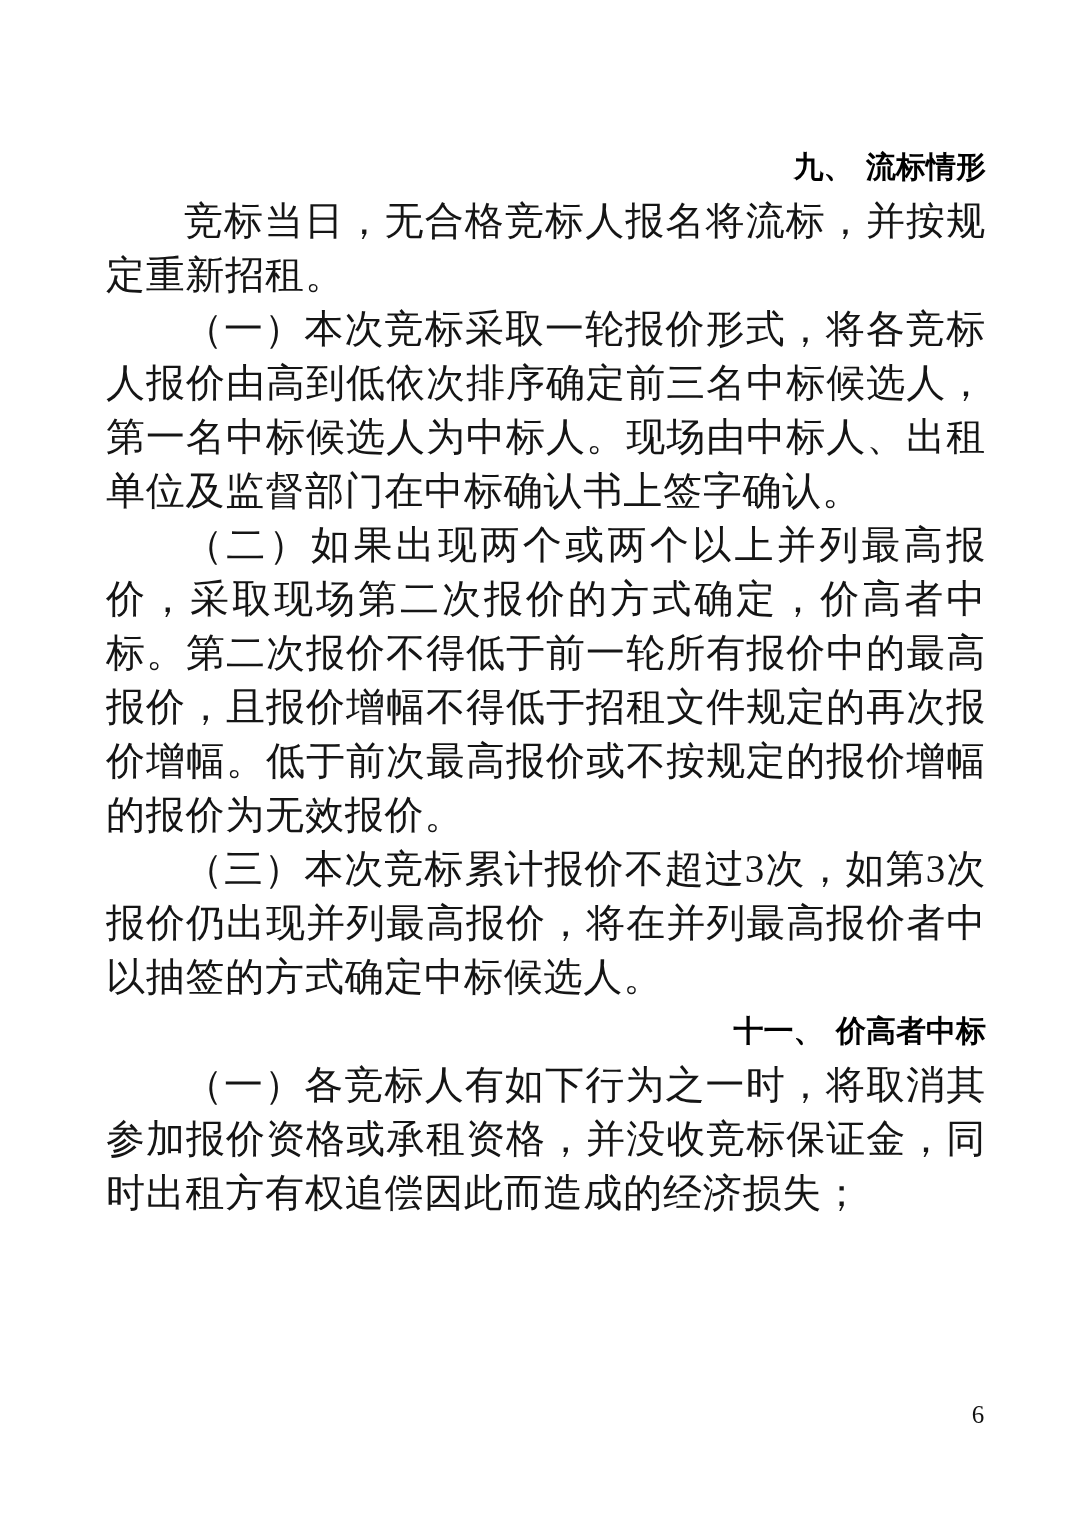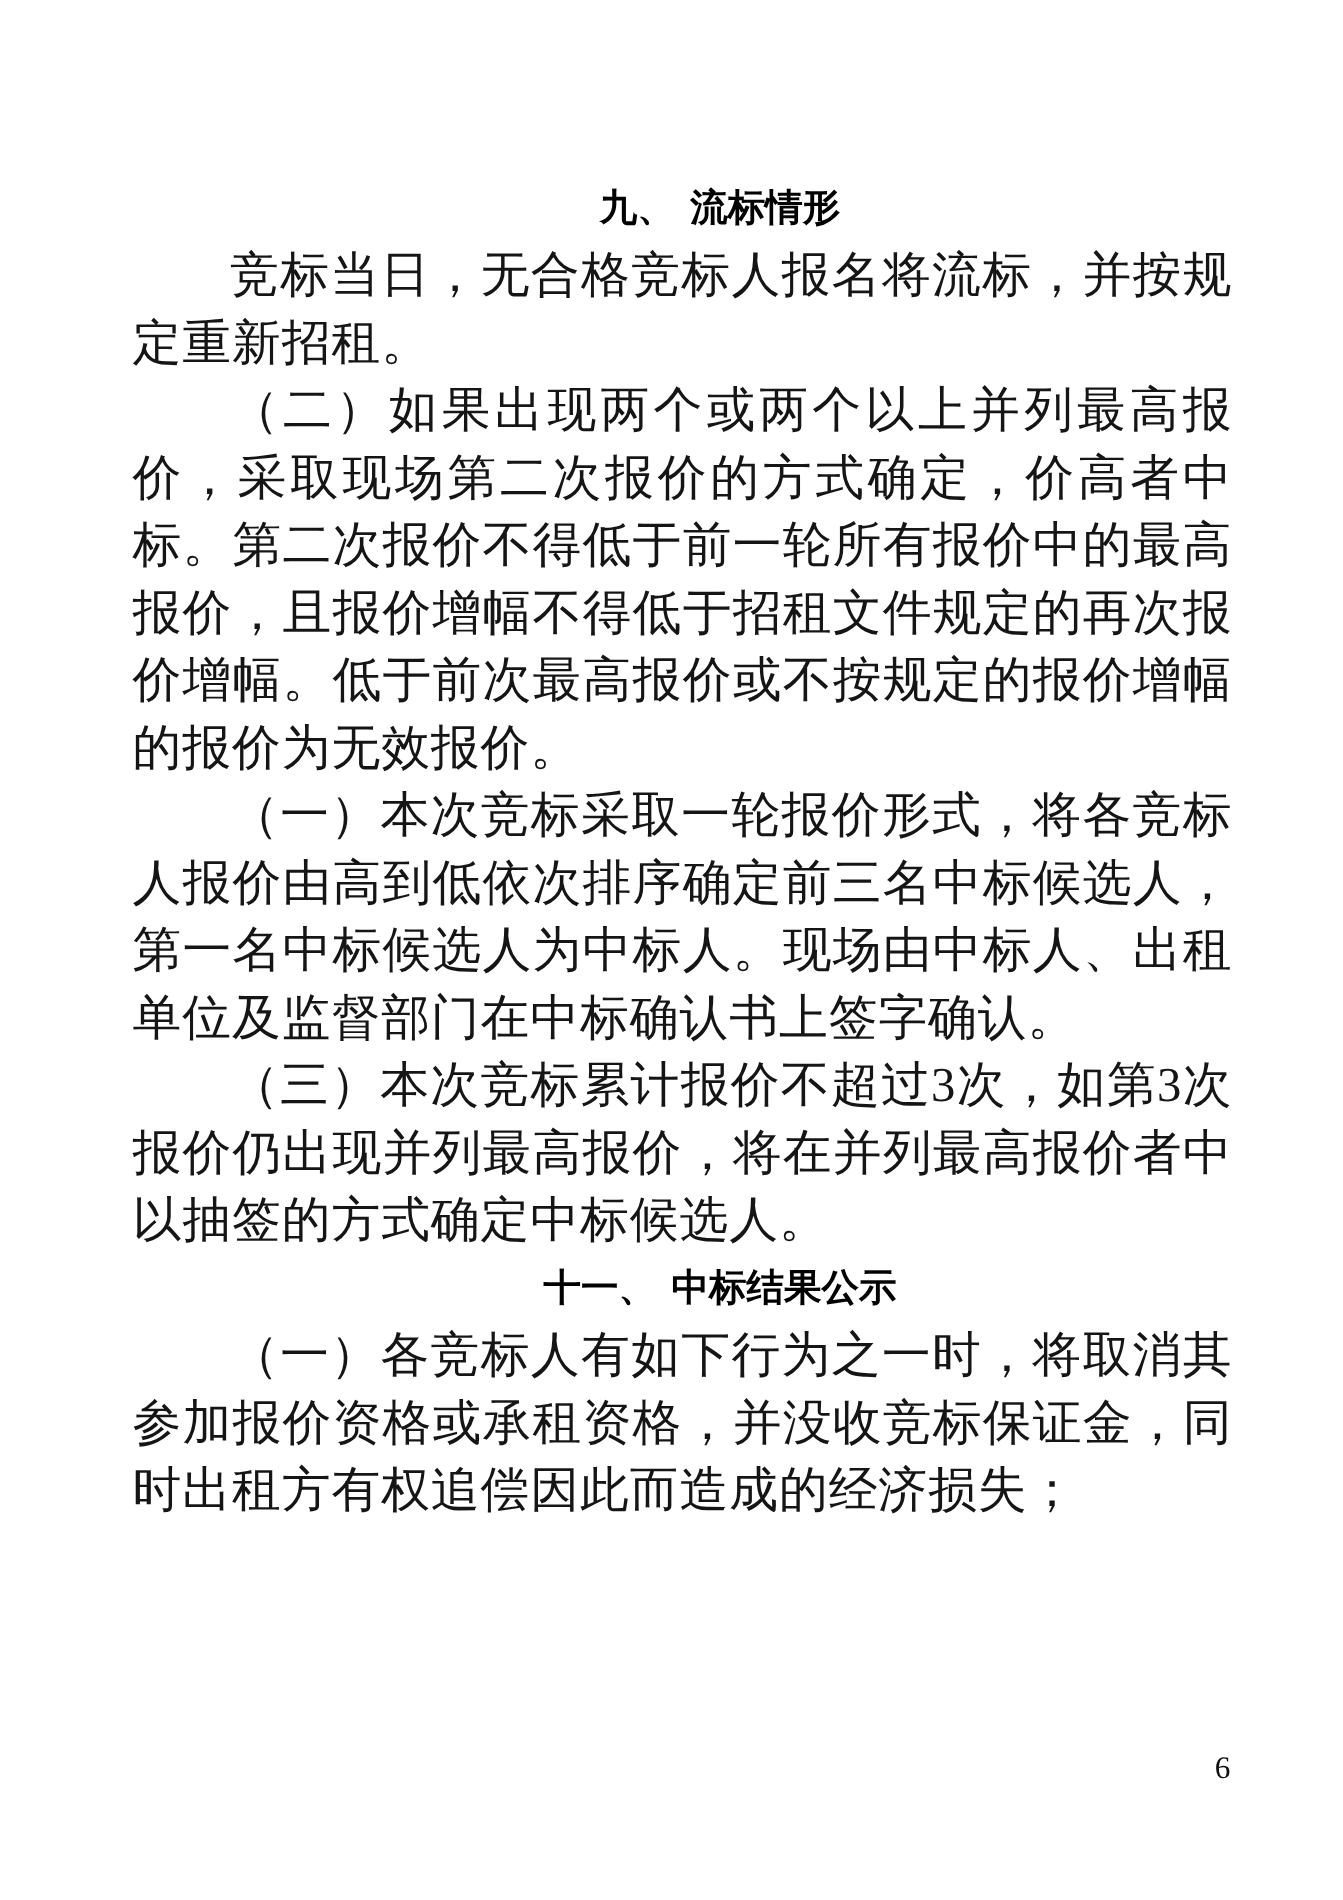--- a/index.html
+++ b/index.html
@@ -34,21 +34,21 @@
     color: #151515;
   }
   .heading {
     margin: 0;
     font-size: 30px;
     line-height: 54px;
     text-indent: 2em;
     font-weight: 700;
     font-family: "Liberation Sans", "DejaVu Sans", sans-serif;
     color: #000000;
-    text-align: center;
+    text-align: right;
   }
   .h-num {
     margin-right: 0.42em;
   }
   .page-number {
     position: absolute;
     left: 958px;
     top: 1398px;
     width: 40px;
     text-align: center;
@@ -62,25 +62,25 @@
 <body>
 
 <div class="page">
   <div class="content">
 
     <div class="heading"><span class="h-num">九、</span><span class="h-title">流标情形</span></div>
 
     <p class="para">竞标当日，无合格竞标人报名将流标，并按规定重新招租。</p>
 
 
+    <p class="para">（一）本次竞标采取一轮报价形式，将各竞标人报价由高到低依次排序确定前三名中标候选人，第一名中标候选人为中标人。现场由中标人、出租单位及监督部门在中标确认书上签字确认。</p>
     <p class="para">（二）如果出现两个或两个以上并列最高报价，采取现场第二次报价的方式确定，价高者中标。第二次报价不得低于前一轮所有报价中的最高报价，且报价增幅不得低于招租文件规定的再次报价增幅。低于前次最高报价或不按规定的报价增幅的报价为无效报价。</p>
-    <p class="para">（一）本次竞标采取一轮报价形式，将各竞标人报价由高到低依次排序确定前三名中标候选人，第一名中标候选人为中标人。现场由中标人、出租单位及监督部门在中标确认书上签字确认。</p>
     <p class="para">（三）本次竞标累计报价不超过3次，如第3次报价仍出现并列最高报价，将在并列最高报价者中以抽签的方式确定中标候选人。</p>
 
-    <div class="heading"><span class="h-num">十一、</span><span class="h-title">中标结果公示</span></div>
+    <div class="heading"><span class="h-num">十一、</span><span class="h-title">价高者中标</span></div>
 
 
 
 
 
     <p class="para">（一）各竞标人有如下行为之一时，将取消其参加报价资格或承租资格，并没收竞标保证金，同时出租方有权追偿因此而造成的经济损失；</p>
 
   </div>
 
   <div class="page-number">6</div>

